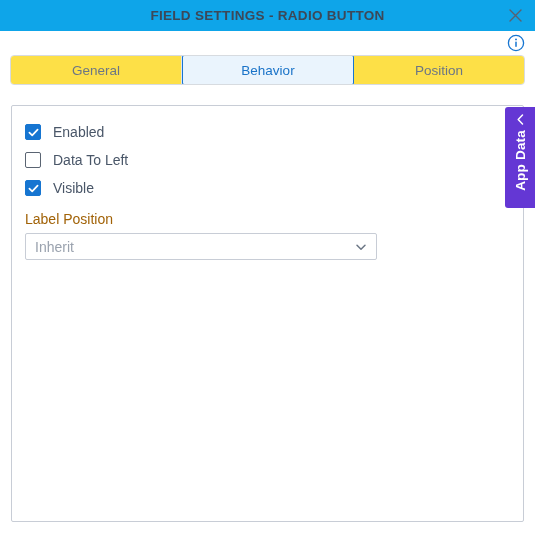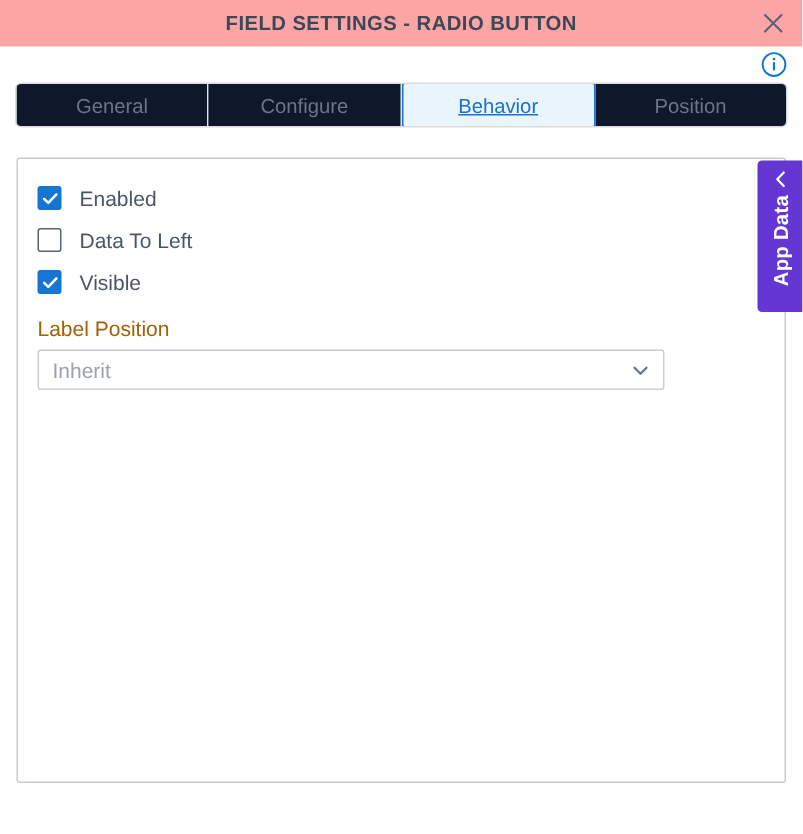--- a/index.html
+++ b/index.html
@@ -19,21 +19,21 @@
     width: 535px;
     height: 556px;
     background: #ffffff;
     box-sizing: border-box;
   }
 
   
   .titlebar {
     position: relative;
     height: 31px;
-    background: #fca5a5;
+    background: #0ea5e9;
     display: flex;
     align-items: center;
     justify-content: center;
   }
   .titlebar-text {
     font-size: 13.5px;
     letter-spacing: 0.3px;
     color: #3c4858;
     font-weight: 600;
     text-transform: uppercase;
@@ -82,35 +82,34 @@
   }
   .tab {
     flex: 1 1 0;
     display: flex;
     align-items: center;
     justify-content: center;
     font-size: 13.5px;
     color: #6b7685;
     cursor: pointer;
     border-right: 1px solid #e2e5e9;
-    background: #0f172a;
+    background: #fde047;
     user-select: none;
     position: relative;
   }
   .tab:last-child { border-right: none; }
   .tab.active {
     color: #1a73c8;
     background: #eaf4fd;
     border: 1px solid #1775d1;
     border-radius: 2px;
     margin: -1px 0;
     height: 30px;
     box-sizing: border-box;
     z-index: 2;
-    text-decoration: underline;
   }
 
   
   .content-panel {
     position: absolute;
     left: 11px;
     top: 105px;
     width: 513px;
     height: 417px;
     border: 1px solid #c8cdd6;
@@ -159,21 +158,21 @@
   .field-label {
     margin-top: 9px;
     font-size: 14px;
     color: #a16207;
     user-select: none;
   }
 
   .select-wrap {
     margin-top: 6px;
     position: relative;
-    width: 418px;
+    width: 352px;
     height: 27px;
     border: 1px solid #c8cdd6;
     border-radius: 2px;
     background: #ffffff;
     box-sizing: border-box;
     display: flex;
     align-items: center;
     cursor: pointer;
   }
   .select-value {
@@ -251,23 +250,20 @@
         <circle cx="9" cy="5.4" r="0.95" fill="#1675d1"></circle>
         <rect x="8.25" y="7.4" width="1.5" height="5.6" rx="0.7" fill="#1675d1"></rect>
       </svg>
     </span>
   </div>
 
   <div class="tabs">
     <div class="tab">
       <span>General</span>
     </div>
-    <div class="tab">
-      <span>Configure</span>
-    </div>
     <div class="tab active">
       <span>Behavior</span>
     </div>
     <div class="tab">
       <span>Position</span>
     </div>
   </div>
 
   <div class="content-panel">
     <div class="field-list">

